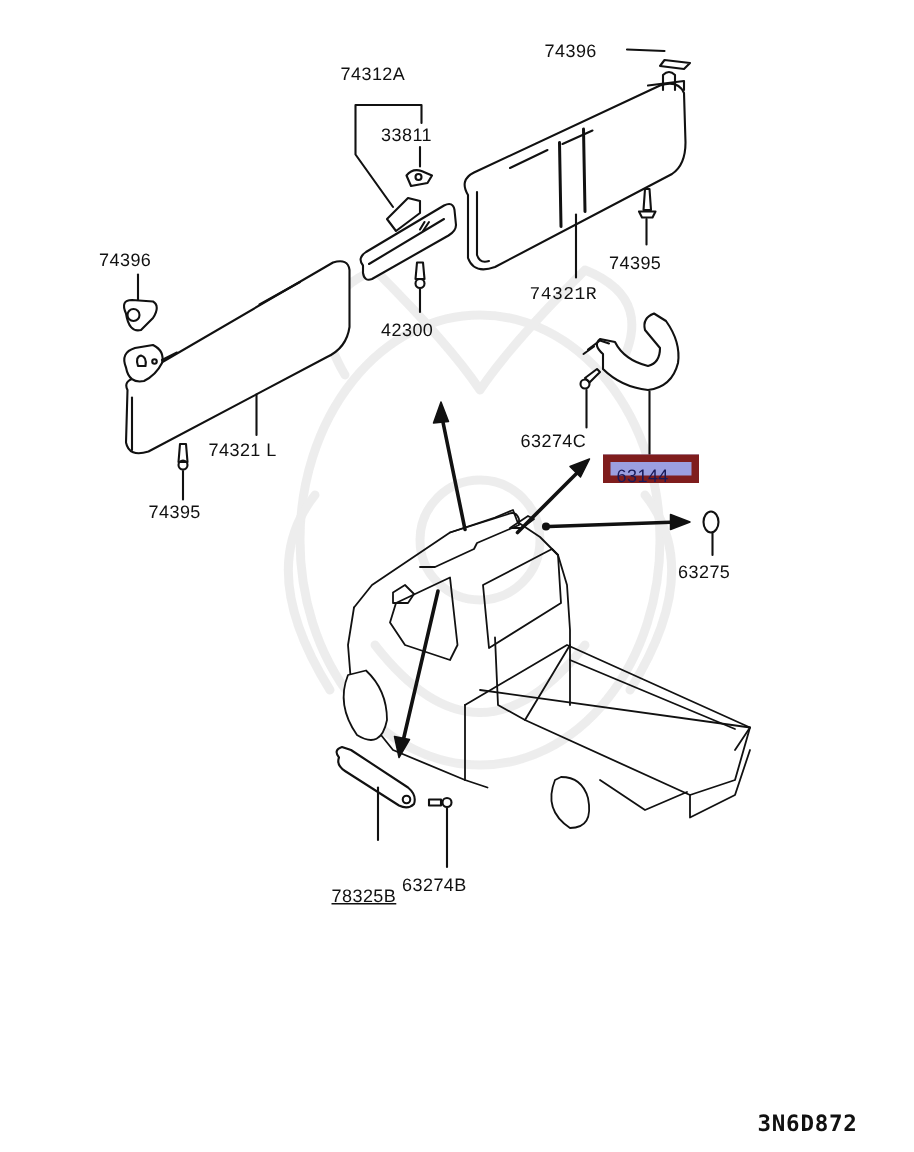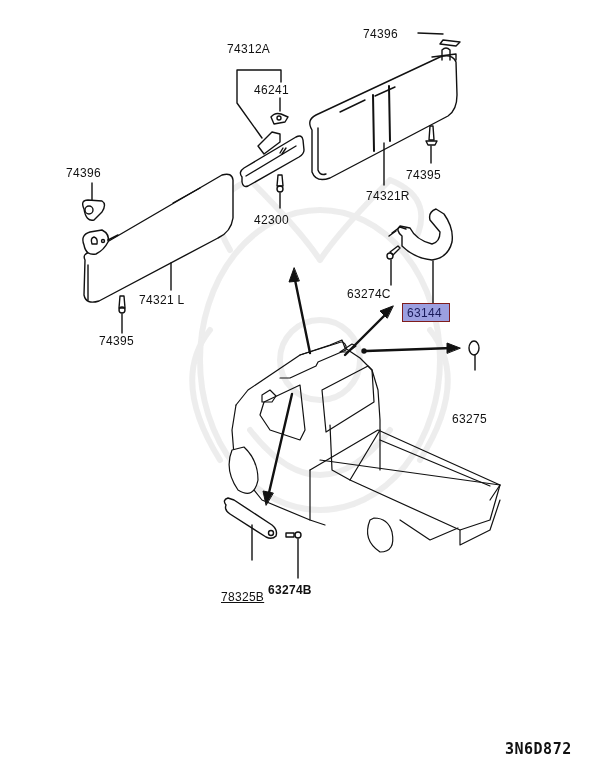--- a/index.html
+++ b/index.html
@@ -1,19 +1,19 @@
 <!DOCTYPE html>
 <html><head>
 <meta charset="utf-8">
 <style>
   html,body{margin:0;padding:0;background:#ffffff;}
   body{width:609px;height:768px;position:relative;overflow:hidden;font-family:"Liberation Sans","DejaVu Sans",sans-serif;}
   #diagram{position:absolute;left:0;top:0;width:609px;height:768px;}
   .lbl{position:absolute;font-size:12px;color:#111;letter-spacing:0.3px;white-space:nowrap;line-height:18px;cursor:pointer;}
-  .lbl.hl{background:#9b9fe0;border:1px solid #7f1d1d;color:#1a1a5a;padding:1px 4px 1px 4px;width:48px;height:19px;box-sizing:border-box;line-height:17px;}
+  .lbl.hl{background:#9b9fe0;border:5px solid #7f1d1d;color:#1a1a5a;padding:1px 4px 1px 4px;width:64px;height:19px;box-sizing:border-box;line-height:17px;}
   .code{position:absolute;font-family:"DejaVu Sans Mono","Liberation Mono",monospace;font-size:15px;font-weight:bold;color:#111;letter-spacing:0.5px;}
 </style>
 </head>
 <body>
 
 <svg id="diagram" viewBox="0 0 609 768" xmlns="http://www.w3.org/2000/svg" fill="none" stroke="#111" stroke-width="1.4" stroke-linejoin="round" stroke-linecap="round">
 
   <g stroke="#ececec" stroke-width="6" opacity="0.9">
     <ellipse cx="320" cy="360" rx="120" ry="150"></ellipse>
     <path d="M230 250 Q200 200 250 180 Q300 230 320 260 Q340 230 390 180 Q440 200 410 250"></path>
@@ -140,26 +140,26 @@
 
   <g>
     <path d="M286 533 L294 533 L294 537 L286 537 Z" fill="#fff"></path>
     <circle cx="298" cy="535" r="3"></circle>
   </g>
   <line x1="298" y1="539" x2="298" y2="578"></line>
 </svg>
 
 <div class="lbl" style="left:363px;top:25px;">74396</div>
 <div class="lbl" style="left:227px;top:40px;">74312A</div>
-<div class="lbl" style="left:254px;top:81px;">46241</div>
+<div class="lbl" style="left:254px;top:81px;">33811</div>
 <div class="lbl" style="left:406px;top:166px;">74395</div>
-<div class="lbl" style="left:366px;top:187px;">74321R</div>
+<div class="lbl" style="left:353px;top:187px;font-family:Liberation Mono, monospace;">74321R</div>
 <div class="lbl" style="left:254px;top:211px;">42300</div>
 <div class="lbl" style="left:66px;top:164px;">74396</div>
 <div class="lbl" style="left:139px;top:291px;">74321 L</div>
 <div class="lbl" style="left:99px;top:332px;">74395</div>
 <div class="lbl" style="left:347px;top:285px;">63274C</div>
 <div class="lbl hl" style="left:402px;top:303px;">63144</div>
-<div class="lbl" style="left:452px;top:372px;margin-top:38px;">63275</div>
+<div class="lbl" style="left:452px;top:372px;">63275</div>
 <div class="lbl" style="left:221px;top:588px;text-decoration:underline;">78325B</div>
-<div class="lbl" style="left:268px;top:581px;font-weight:bold;">63274B</div>
+<div class="lbl" style="left:268px;top:581px;">63274B</div>
 
 <div class="code" style="left:505px;top:740px;">3N6D872</div>
 
 </body></html>

